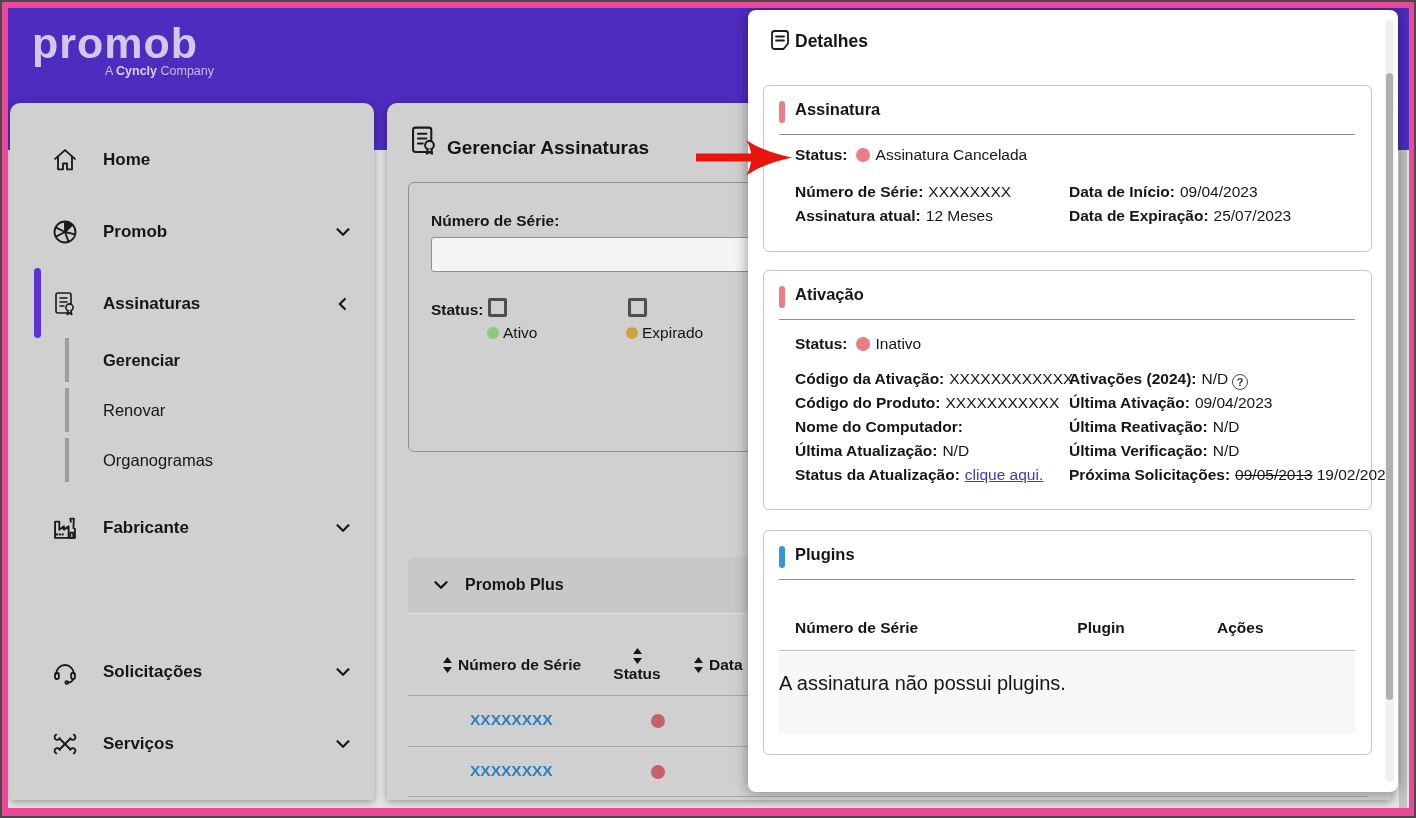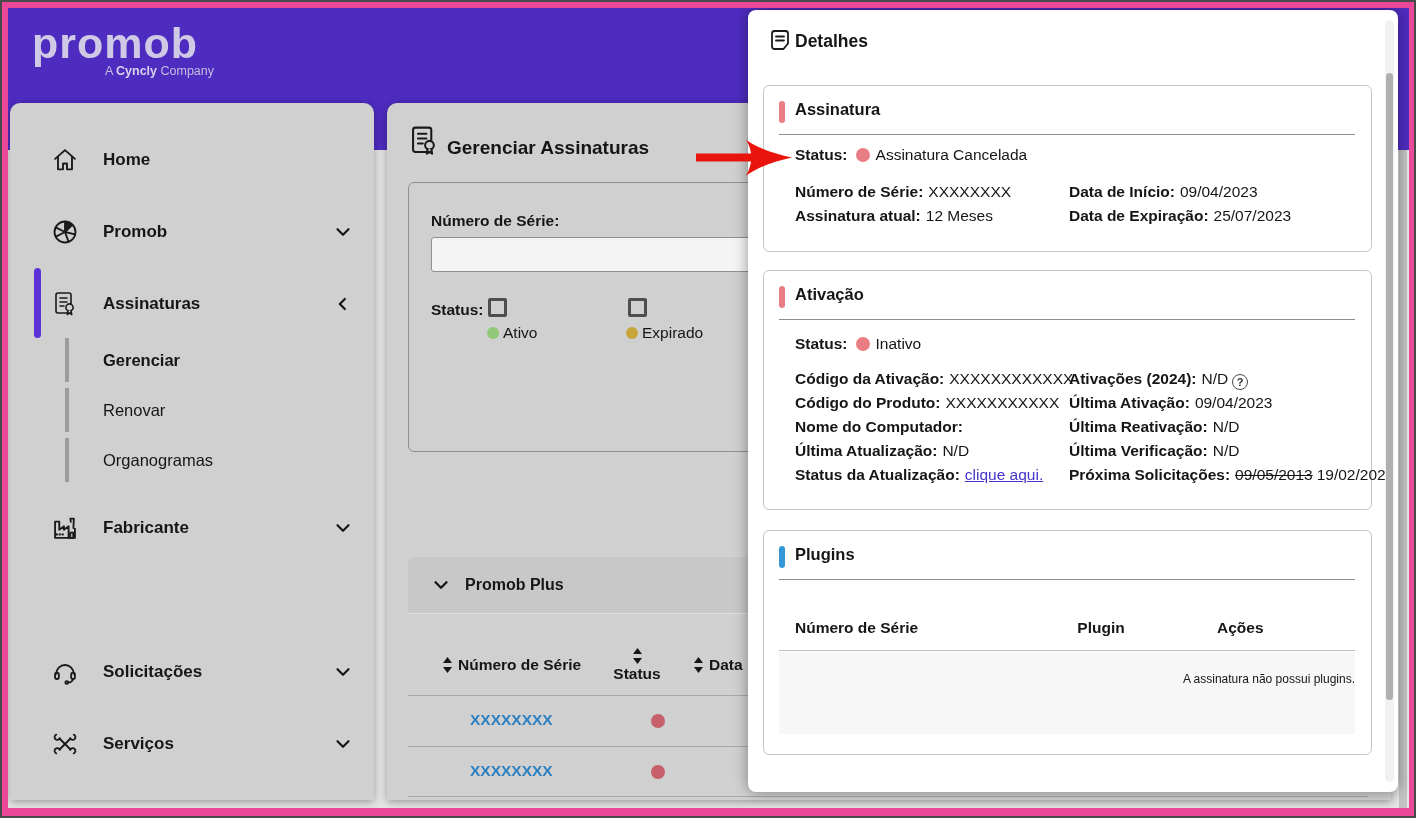--- a/index.html
+++ b/index.html
@@ -75,21 +75,21 @@
   .status-row .lbl { font-weight:700; margin-right:2px; }
   .field { position:absolute; font-size:15.5px; white-space:nowrap; }
   .flabel { font-weight:700; margin-right:5px; }
   .flink { color:#4534cb; font-weight:400; text-decoration:underline; cursor:pointer; }
   .fold { text-decoration:line-through; margin-right:4px; }
   .help { display:inline-flex; align-items:center; justify-content:center; width:16px; height:16px; border:1.5px solid #4a4a4a; border-radius:50%; font-size:11px; font-weight:700; color:#333; margin-left:4px; vertical-align:-2px; cursor:pointer; }
 
   .pl-head { position:absolute; left:15px; right:16px; top:78px; height:42px; border-bottom:1px solid #bdbdbd; }
   .pl-col { position:absolute; top:10px; font-size:15.5px; font-weight:700; }
   .pl-empty { position:absolute; left:15px; right:16px; top:121px; height:82px; background:#f7f7f7; }
-  .pl-empty-msg { position:absolute; left:0; right:0; top:20px; text-align:right; font-size:12px; }
+  .pl-empty-msg { position:absolute; left:0; right:0; top:20px; text-align:left; font-size:20px; }
 
   .arrow { position:absolute; left:686px; top:130px; z-index:20; }
 </style>
 </head>
 <body>
 
 <div class="window">
 <div class="page">
 
   <div class="header">

